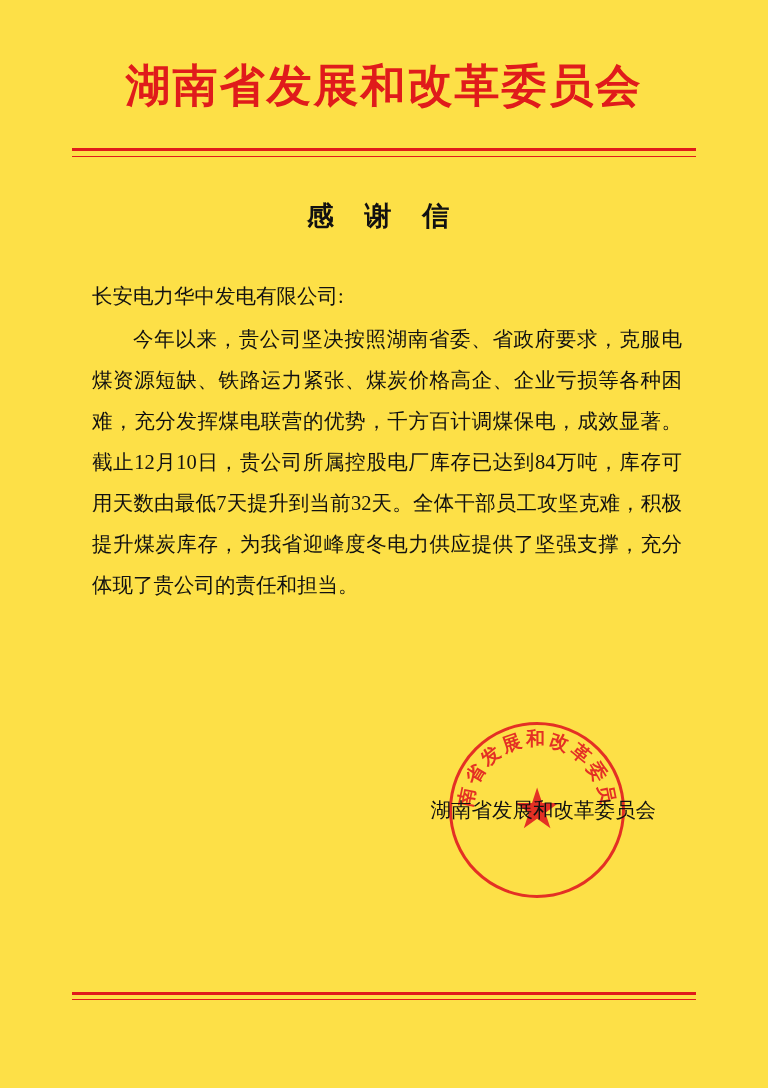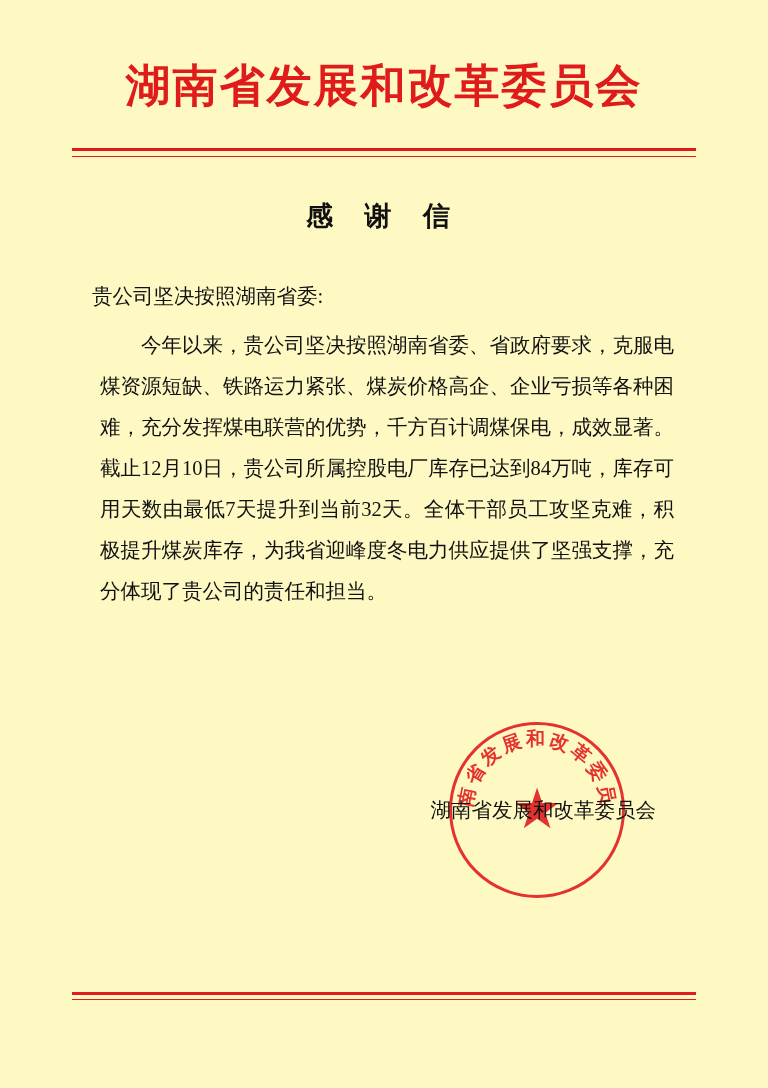--- a/index.html
+++ b/index.html
@@ -14,21 +14,21 @@
     overflow: hidden;
     font-family: "Liberation Serif", "DejaVu Serif", serif;
     color: #111;
   }
 
   .page {
     position: absolute;
     top: 0; left: 0;
     width: 768px;
     height: 1088px;
-    background: #fef9c3;
+    background: #fde047;
   }
 
   
   .letterhead {
     position: absolute;
     top: 58px;
     left: 0;
     width: 768px;
     text-align: center;
   }
@@ -59,21 +59,21 @@
   .rule-1 { top: 148px; }
   .rule-2 { top: 156px; }
 
   
   .doc-title {
     position: absolute;
     top: 198px;
     left: 0;
     width: 768px;
     text-align: center;
-    font-family: Liberation Sans, sans-serif;
+    font-family: Liberation Serif, serif;
     font-weight: bold;
     font-size: 27px;
     letter-spacing: 12px;
     color: #111;
   }
 
   
   .body-block {
     position: absolute;
     top: 276px;
@@ -82,21 +82,21 @@
     font-size: 20.5px;
     line-height: 41px;
     color: #111;
     text-align: justify;
     text-justify: inter-ideograph;
   }
   .salutation {
     margin: 0 0 2px 0;
   }
   .para {
-    margin: 8px;
+    margin: 0;
     text-indent: 2em;
   }
 
   
   .sign-block {
     position: absolute;
     top: 790px;
     left: 0;
     width: 700px;
     text-align: right;
@@ -157,21 +157,21 @@
   <div class="letterhead">
     <div class="letterhead-title">湖南省发展和改革委员会</div>
   </div>
 
   <div class="rule-thick rule-1"></div>
   <div class="rule-thin rule-2"></div>
 
   <div class="doc-title">感 谢 信</div>
 
   <div class="body-block">
-    <p class="salutation">贵公司坚决按照湖南省委:</p>
+    <p class="salutation">长安电力华中发电有限公司:</p>
     <p class="para">今年以来，贵公司坚决按照湖南省委、省政府要求，克服电煤资源短缺、铁路运力紧张、煤炭价格高企、企业亏损等各种困难，充分发挥煤电联营的优势，千方百计调煤保电，成效显著。截止12月10日，贵公司所属控股电厂库存已达到84万吨，库存可用天数由最低7天提升到当前32天。全体干部员工攻坚克难，积极提升煤炭库存，为我省迎峰度冬电力供应提供了坚强支撑，充分体现了贵公司的责任和担当。</p>
   </div>
 
   <div class="seal">
     <div class="seal-inner">
       <svg class="seal-arc" viewBox="0 0 170 170">
         <defs>
           <path id="arcpath" d="M 20,85 A 65,65 0 1 1 150,85"></path>
         </defs>
         <text>

